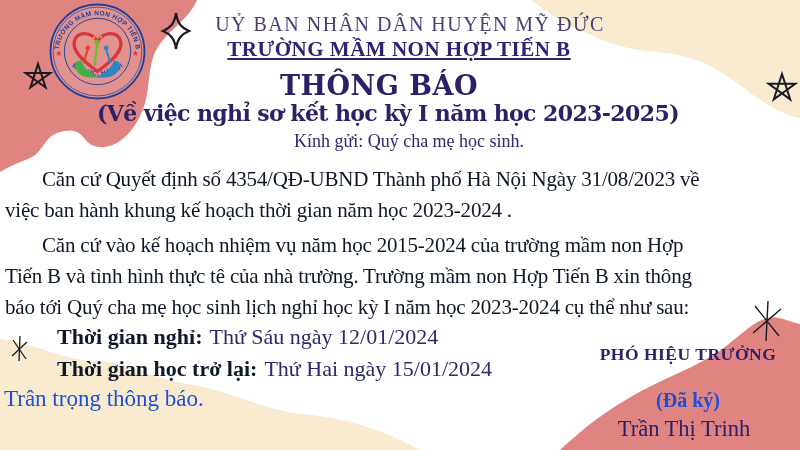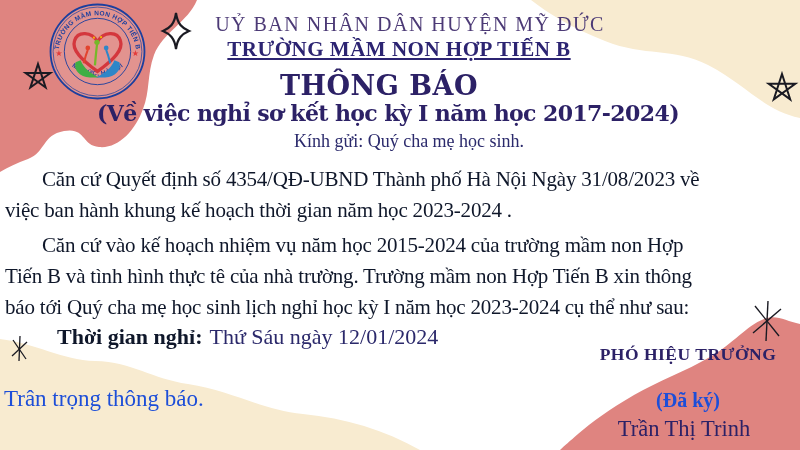--- a/index.html
+++ b/index.html
@@ -87,33 +87,36 @@
     <g>
       <path d="M26,58 C24,66 30,72 40,73 L49,73 C41,69 34,64 31,56 Z" fill="#3fae44"></path>
       <path d="M69,58 C71,66 65,72 55,73 L46,73 C54,69 61,64 64,56 Z" fill="#2e86c8"></path>
     </g>
   </svg>
 
   <div class="abs ctr hdr1" style="left:410px;top:13px;">UỶ BAN NHÂN DÂN HUYỆN MỸ ĐỨC</div>
   <div class="abs ctr hdr2" style="left:399px;top:37px;">TRƯỜNG MẦM NON HỢP TIẾN B</div>
 
   <div class="abs ctr title" style="left:379px;top:70px;">THÔNG BÁO</div>
-  <div class="abs ctr subtitle" style="left:388px;top:100px;">(Về việc nghỉ sơ kết học kỳ I năm học 2017-2024)</div>
+  <div class="abs ctr subtitle" style="left:388px;top:100px;">(Về việc nghỉ sơ kết học kỳ I năm học 2023-2025)</div>
   <div class="abs ctr salut" style="left:409px;top:131px;">Kính gửi: Quý cha mẹ học sinh.</div>
 
   <div class="abs body-line" style="left:42px;top:167px;">Căn cứ Quyết định số 4354/QĐ-UBND Thành phố Hà Nội Ngày 31/08/2023 về</div>
   <div class="abs body-line" style="left:5px;top:198px;">việc ban hành khung kế hoạch thời gian năm học 2023-2024 .</div>
 
   <div class="abs body-line" style="left:42px;top:233px;">Căn cứ vào kế hoạch nhiệm vụ năm học 2015-2024 của trường mầm non Hợp</div>
   <div class="abs body-line" style="left:5px;top:264px;">Tiến B và tình hình thực tê của nhà trường. Trường mầm non Hợp Tiến B xin thông</div>
   <div class="abs body-line" style="left:5px;top:295px;">báo tới Quý cha mẹ học sinh lịch nghỉ học kỳ I năm học 2023-2024 cụ thể như sau:</div>
 
   <div class="abs sched" style="left:57px;top:324px;">
     <span class="lbl">Thời gian nghỉ:</span><span class="val">Thứ Sáu ngày 12/01/2024</span>
   </div>
+  <div class="abs sched" style="left:57px;top:356px;">
+    <span class="lbl">Thời gian học trở lại:</span><span class="val">Thứ Hai ngày 15/01/2024</span>
+  </div>
 
   <div class="abs closing" style="left:4px;top:386px;">Trân trọng thông báo.</div>
 
   <div class="abs ctr sig-title" style="left:688px;top:344px;">PHÓ HIỆU TRƯỞNG</div>
   <div class="abs ctr sig-signed" style="left:688px;top:389px;">(Đã ký)</div>
   <div class="abs ctr sig-name" style="left:684px;top:416px;">Trần Thị Trinh</div>
 
 </div>
 
 </body></html>

